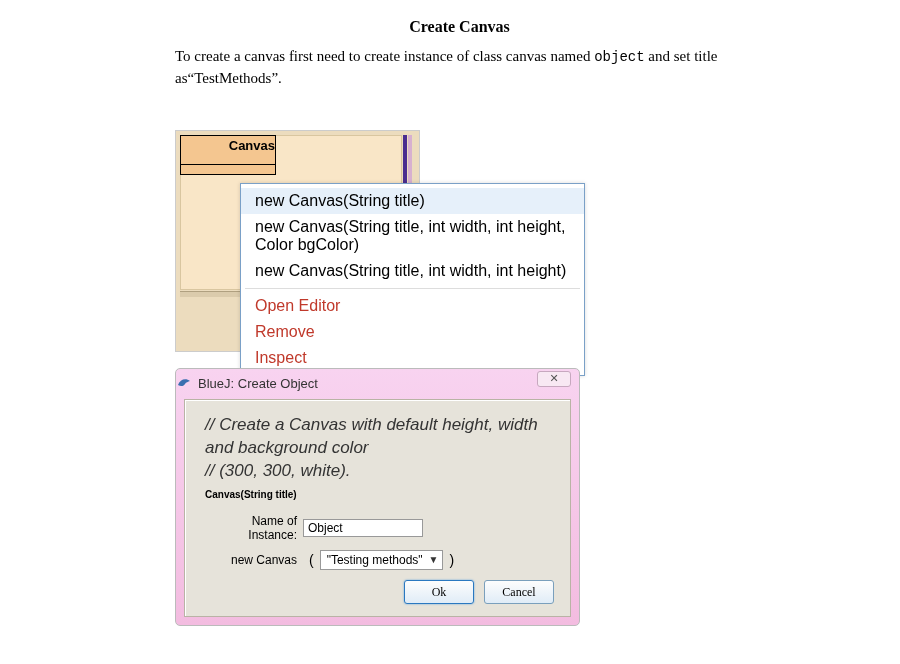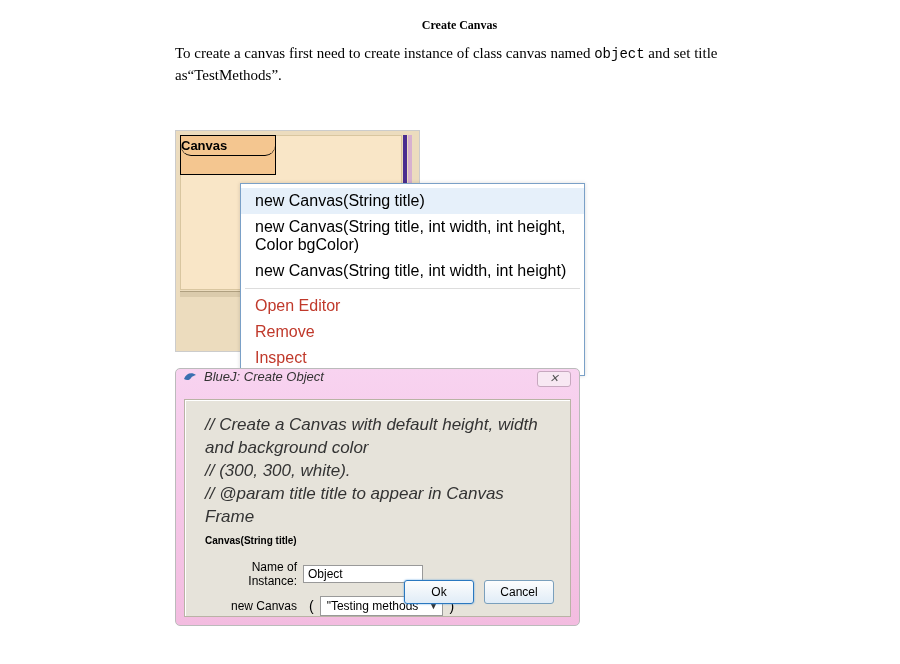--- a/index.html
+++ b/index.html
@@ -9,21 +9,21 @@
       font-size: 15px;
       color: #000;
       width: 900px;
       height: 664px;
       position: relative;
       background: white;
     }
     .page-title {
       text-align: center;
       font-weight: bold;
-      font-size: 12px;
+      font-size: 16px;
       padding-top: 18px;
       padding-bottom: 10px;
       margin-left: 19px;
     }
     .intro-text {
       margin-left: 175px;
       margin-right: 150px;
       font-size: 15px;
       line-height: 1.4;
     }
@@ -61,28 +61,27 @@
     .class-box {
       position: absolute;
       left: 4px;
       top: 4px;
       width: 96px;
       height: 40px;
       background: #f4c690;
       border: 1.5px solid #000;
     }
     .class-box .label {
-      text-align: left;
+      text-align: right;
       font-family: Arial, sans-serif;
       font-weight: bold;
       font-size: 13px;
       padding-top: 2px;
       border-bottom: 1.5px solid #000;
-      height: 20px;
-      border-radius: 10px;
+      height: 29px;
     }
     
     .ctx-menu {
       position: absolute;
       left: 240px;
       top: 183px;
       width: 345px;
       background: #fff;
       border: 1px solid #7aa0c7;
       box-shadow: 0 0 4px rgba(0,0,0,0.15);
@@ -112,25 +111,24 @@
       width: 405px;
       height: 258px;
       background: linear-gradient(#f8d3f0, #f3bce0);
       border: 1px solid #bbb;
       border-radius: 5px;
       font-family: Arial, sans-serif;
     }
     .dlg-title {
       height: 28px;
       display: flex;
-      padding-left: 6px;
+      align-items: center;
       font-size: 13px;
       color: #333;
       position: relative;
-      font-style: italic;
     }
     .dlg-title .bird {
       width: 16px; height: 16px;
       margin-right: 6px;
       display: inline-block;
       position: relative;
     }
     .dlg-title .bird svg { width: 16px; height: 16px; }
     .dlg-close {
       position: absolute;
@@ -212,21 +210,21 @@
       display: flex;
       gap: 10px;
     }
     .dlg-btns button {
       width: 70px;
       height: 24px;
       border: 1px solid #7a9fbc;
       background: linear-gradient(#fdfdfd, #e0ecf7);
       border-radius: 3px;
       font-size: 12px;
-      font-family: Liberation Sans, sans-serif;
+      font-family: Liberation Serif, serif;
       cursor: pointer;
     }
     .dlg-btns button.ok {
       border: 1px solid #2a78c0;
       box-shadow: 0 0 2px #5aa0e0;
     }
   </style>
 </head>
 <body>
 
@@ -267,21 +265,20 @@
     </span>
     <span>BlueJ:  Create Object</span>
     <div class="dlg-close">
       <span>✕</span>
     </div>
   </div>
   <div class="dlg-body">
     <div class="comment-block">
       <div>// Create a Canvas with default height, width and background color</div>
       <div>// (300, 300, white).</div>
-      <div>// @param title  title to appear in Canvas Frame</div>
     </div>
     <div class="ctor-sig">Canvas(String title)</div>
     <div class="form-row">
       <div class="flab">Name of Instance:</div>
       <input class="finput" value="Object" style="">
     </div>
     <div class="form-row">
       <div class="flab">new Canvas</div>
       <span class="paren">(</span>
       <div class="combo">

